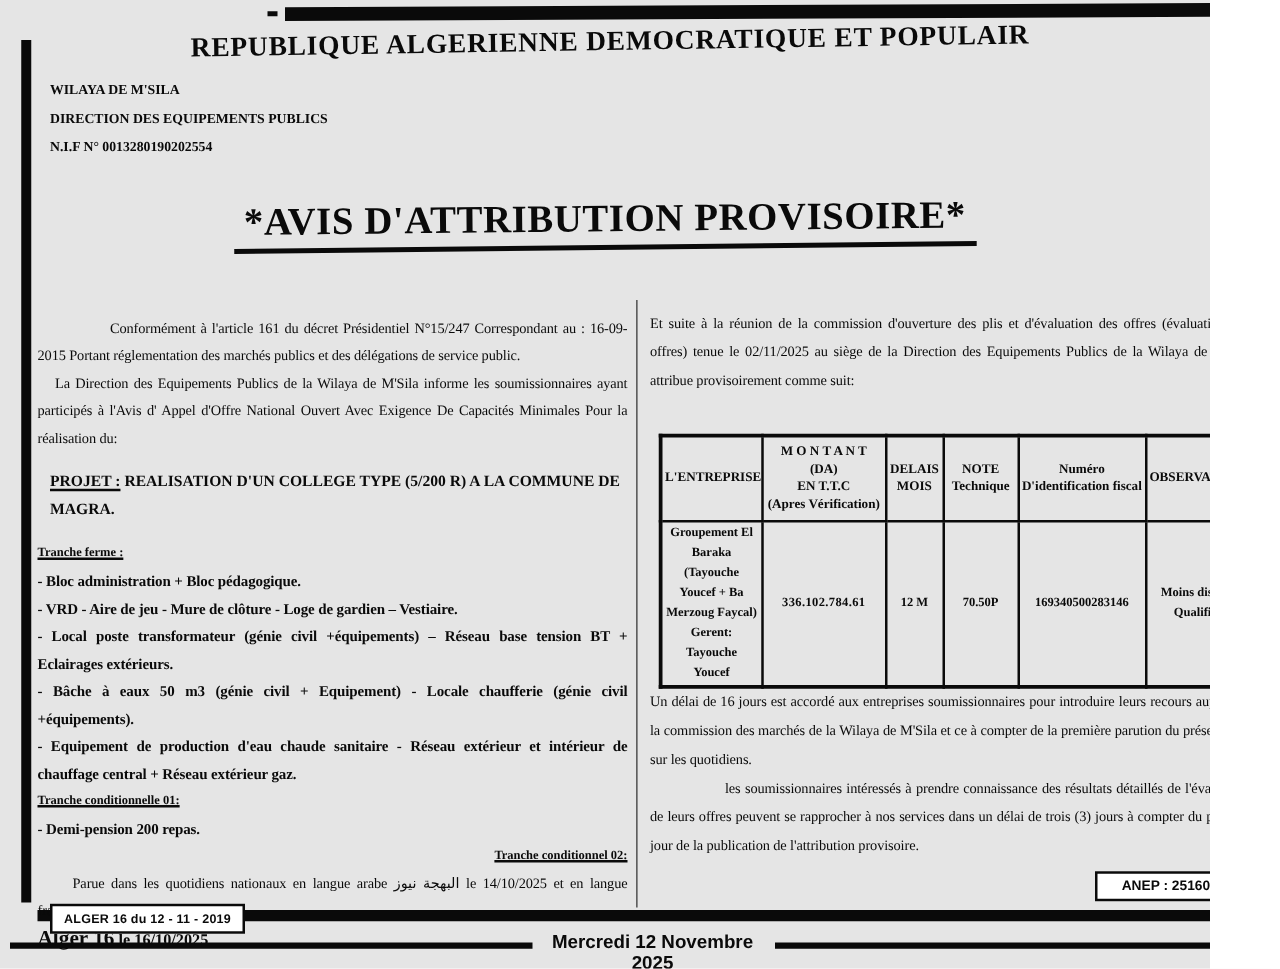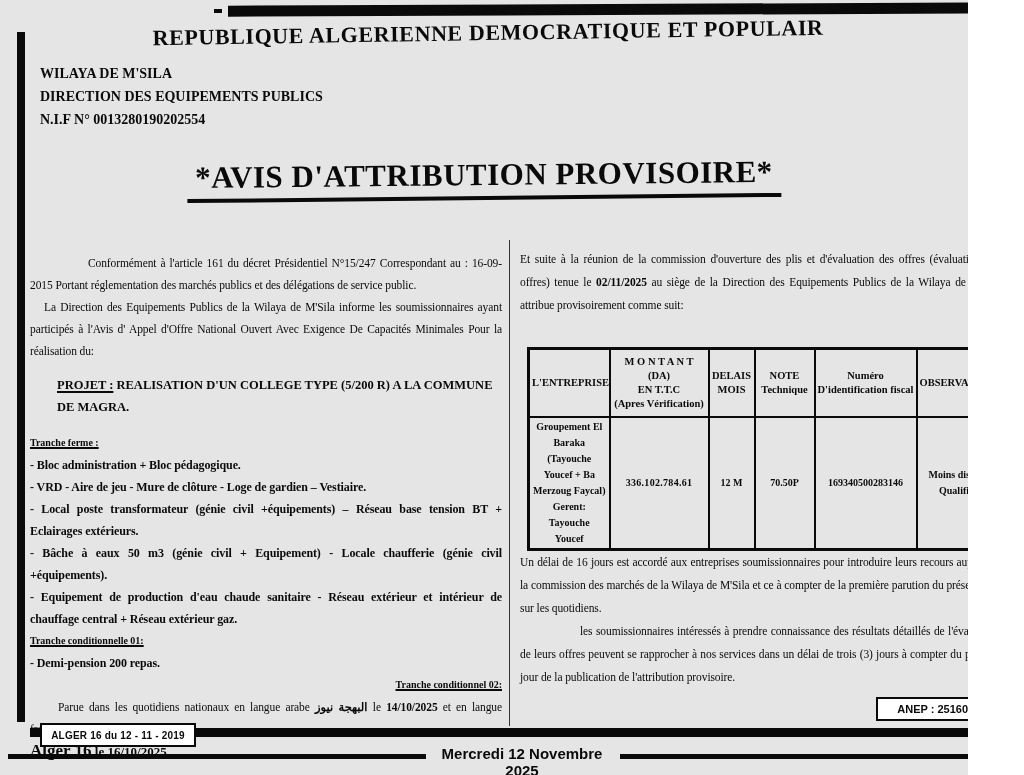--- a/index.html
+++ b/index.html
@@ -11,34 +11,34 @@
   .top-bar{left:228px;top:4px;width:784px;height:11px;transform:rotate(-0.25deg);}
   .top-bar-spec{left:214px;top:9px;width:8px;height:4px;}
   .left-bar{left:17px;top:32px;width:8px;height:690px;}
   .right-bar{left:1006px;top:8px;width:9px;height:733px;}
   .bottom-bar{left:30px;top:728px;width:982px;height:9px;}
   .col-divider{position:absolute;left:509px;top:240px;width:1px;height:486px;background:#333;}
 
   
   .republic{position:absolute;left:488px;top:20px;transform:translateX(-50%) rotate(-0.9deg);
             font-size:22px;font-weight:bold;letter-spacing:0.6px;white-space:nowrap;}
-  .org{position:absolute;left:40px;font-size:14px;font-weight:bold;white-space:nowrap;}
+  .org{position:absolute;left:40px;font-size:11px;font-weight:bold;white-space:nowrap;}
   .org1{top:66px;} .org2{top:89px;} .org3{top:112px;}
   .main-title{position:absolute;left:50%;top:157px;transform:translateX(-50%) rotate(-0.6deg);
               font-size:31px;font-weight:bold;letter-spacing:0.5px;white-space:nowrap;
               border-bottom:4px solid #0a0a0a;padding:0 8px 3px 8px;}
 
   
   .col{position:absolute;font-size:11.5px;line-height:22px;}
   .col-left{left:30px;top:252px;width:472px;}
   .col-right{left:520px;top:248px;width:480px;line-height:23px;}
   .col p{margin:0;text-align:justify;letter-spacing:-0.1px;}
   .ind58{text-indent:58px;} .ind14{text-indent:14px;} .ind28{text-indent:28px;} .ind60{text-indent:60px;}
-  .b{font-weight:bold;}
-  .project-line{margin:12px 0 0 27px;font-size:12.5px;font-weight:bold;}
+  .b{font-weight:normal;}
+  .project-line{margin:12px 0 0 10px;font-size:12.5px;font-weight:bold;}
   .u{text-decoration:underline;text-decoration-thickness:2px;text-underline-offset:2px;}
   .tranche-label{margin-top:14px;font-size:10px;font-weight:bold;text-decoration:underline;
                  text-decoration-thickness:1.5px;}
   .t-item{font-size:12px;font-weight:bold;text-align:justify;letter-spacing:-0.1px;}
   .pub-line{margin-top:18px;}
   .alger-line{font-size:13px;font-weight:bold;}
   .alger-name{font-size:17px;}
 
   
   table.award{border-collapse:collapse;table-layout:fixed;width:468px;margin:30px 0 0 7px;

